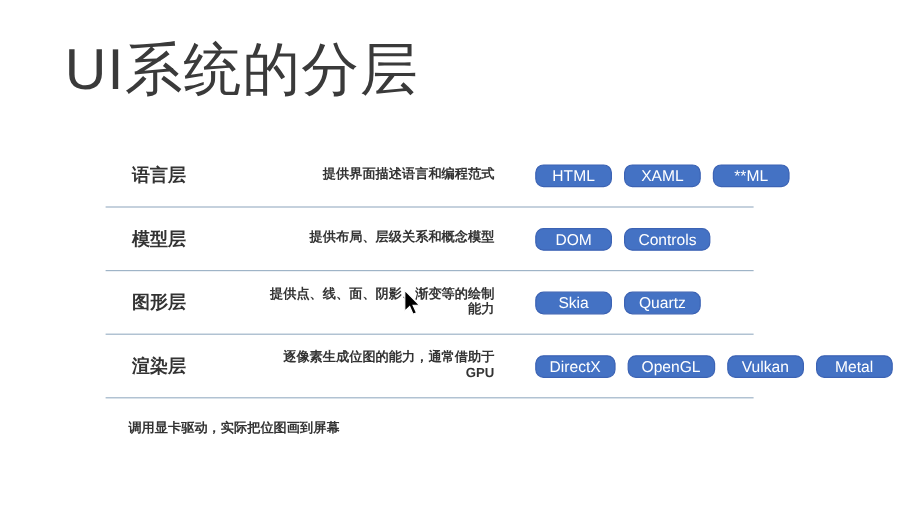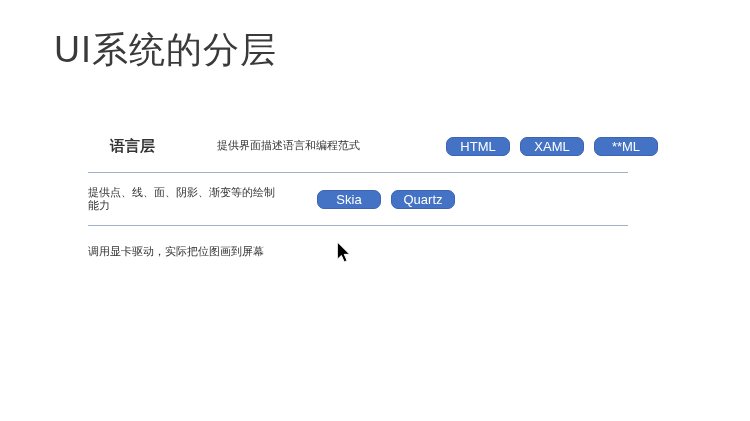--- a/index.html
+++ b/index.html
@@ -14,39 +14,40 @@
   html,body{margin:0;padding:0;}
   body{
     width:750px;height:421px;
     background:var(--bg);
     font-family:"Liberation Sans","DejaVu Sans",sans-serif;
     position:relative;overflow:hidden;
   }
   .slide{position:absolute;inset:0;background:var(--bg);}
   .title{
     position:absolute;left:54px;top:26px;
-    font-size:36px;font-weight:300;letter-spacing:1px;
+    font-size:48px;font-weight:300;letter-spacing:1px;
     color:var(--title-text);margin:0;
   }
   .layer-table{
     position:absolute;left:88px;top:120px;width:540px;
   }
   .row{
     display:flex;align-items:center;height:52px;
     overflow:visible;
   }
   .row:not(:last-child){border-bottom:1.5px solid var(--separator);}
   .label{
     width:112px;flex:none;padding-left:5px;box-sizing:border-box;
     font-size:15px;font-weight:700;color:var(--body-text);margin-left:17px;
   }
   .desc{
     width:195px;flex:none;box-sizing:border-box;
-    font-size:11px;font-weight:400;color:var(--body-text);
+    font-size:11px;font-weight:700;color:var(--body-text);
     line-height:1.2;
+    text-align:right;
   }
   .chips{
     flex:none;display:flex;gap:10px;align-items:flex-end;white-space:nowrap;padding-left:34px;
   }
   .chip{
     display:inline-block;min-width:64px;box-sizing:border-box;
     padding:0 11px;height:19px;line-height:18px;
     background:var(--button-bg);border:1px solid var(--button-border);
     border-radius:7px;color:var(--button-text);
     font-size:13px;text-align:center;
@@ -66,29 +67,48 @@
     <div class="row">
       <div class="label">语言层</div>
       <div class="desc">提供界面描述语言和编程范式</div>
       <div class="chips">
           <span class="chip">HTML</span>
           <span class="chip">XAML</span>
           <span class="chip">**ML</span>
         </div>
     </div>
 
+    <div class="row">
+      <div class="label">模型层</div>
+      <div class="desc">提供布局、层级关系和概念模型</div>
+      <div class="chips">
+          <span class="chip">DOM</span>
+          <span class="chip">Controls</span>
+        </div>
+    </div>
 
     <div class="row">
+      <div class="label">图形层</div>
       <div class="desc">提供点、线、面、阴影、渐变等的绘制能力</div>
       <div class="chips">
           <span class="chip">Skia</span>
           <span class="chip">Quartz</span>
         </div>
     </div>
 
+    <div class="row">
+      <div class="label">渲染层</div>
+      <div class="desc">逐像素生成位图的能力，通常借助于GPU</div>
+      <div class="chips">
+          <span class="chip">DirectX</span>
+          <span class="chip">OpenGL</span>
+          <span class="chip">Vulkan</span>
+          <span class="chip">Metal</span>
+        </div>
+    </div>
 
     <div class="row">
       <div class="desc">调用显卡驱动，实际把位图画到屏幕</div>
     </div>
   </div>
 
   <div class="cursor">
     <svg width="15" height="21" viewBox="0 0 12 17">
       <path d="M1 0 L1 14 L4.3 10.9 L6.6 16.1 L8.9 15.1 L6.6 10 L11 10 Z" fill="#000000" stroke="#FFFFFF" stroke-width="0.8"></path>
     </svg>

